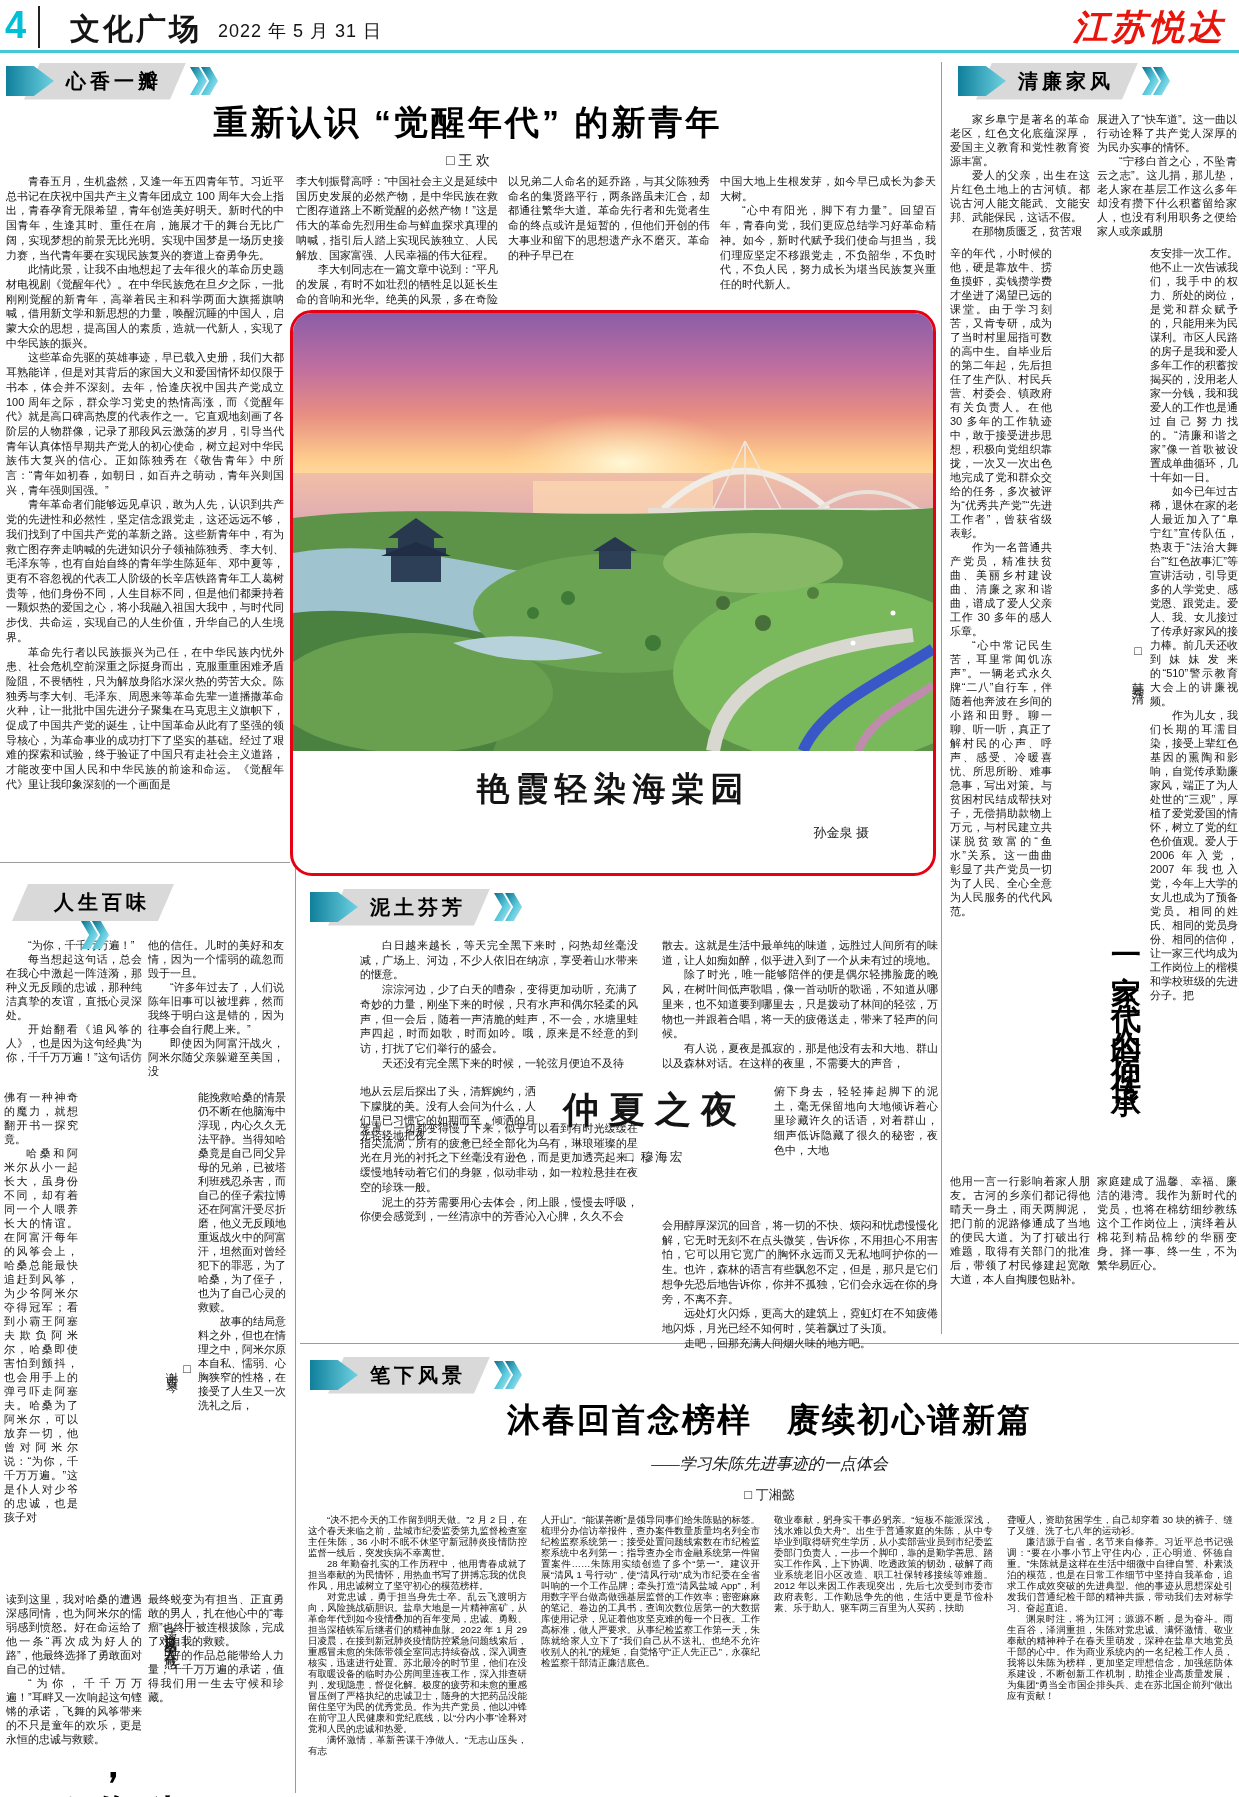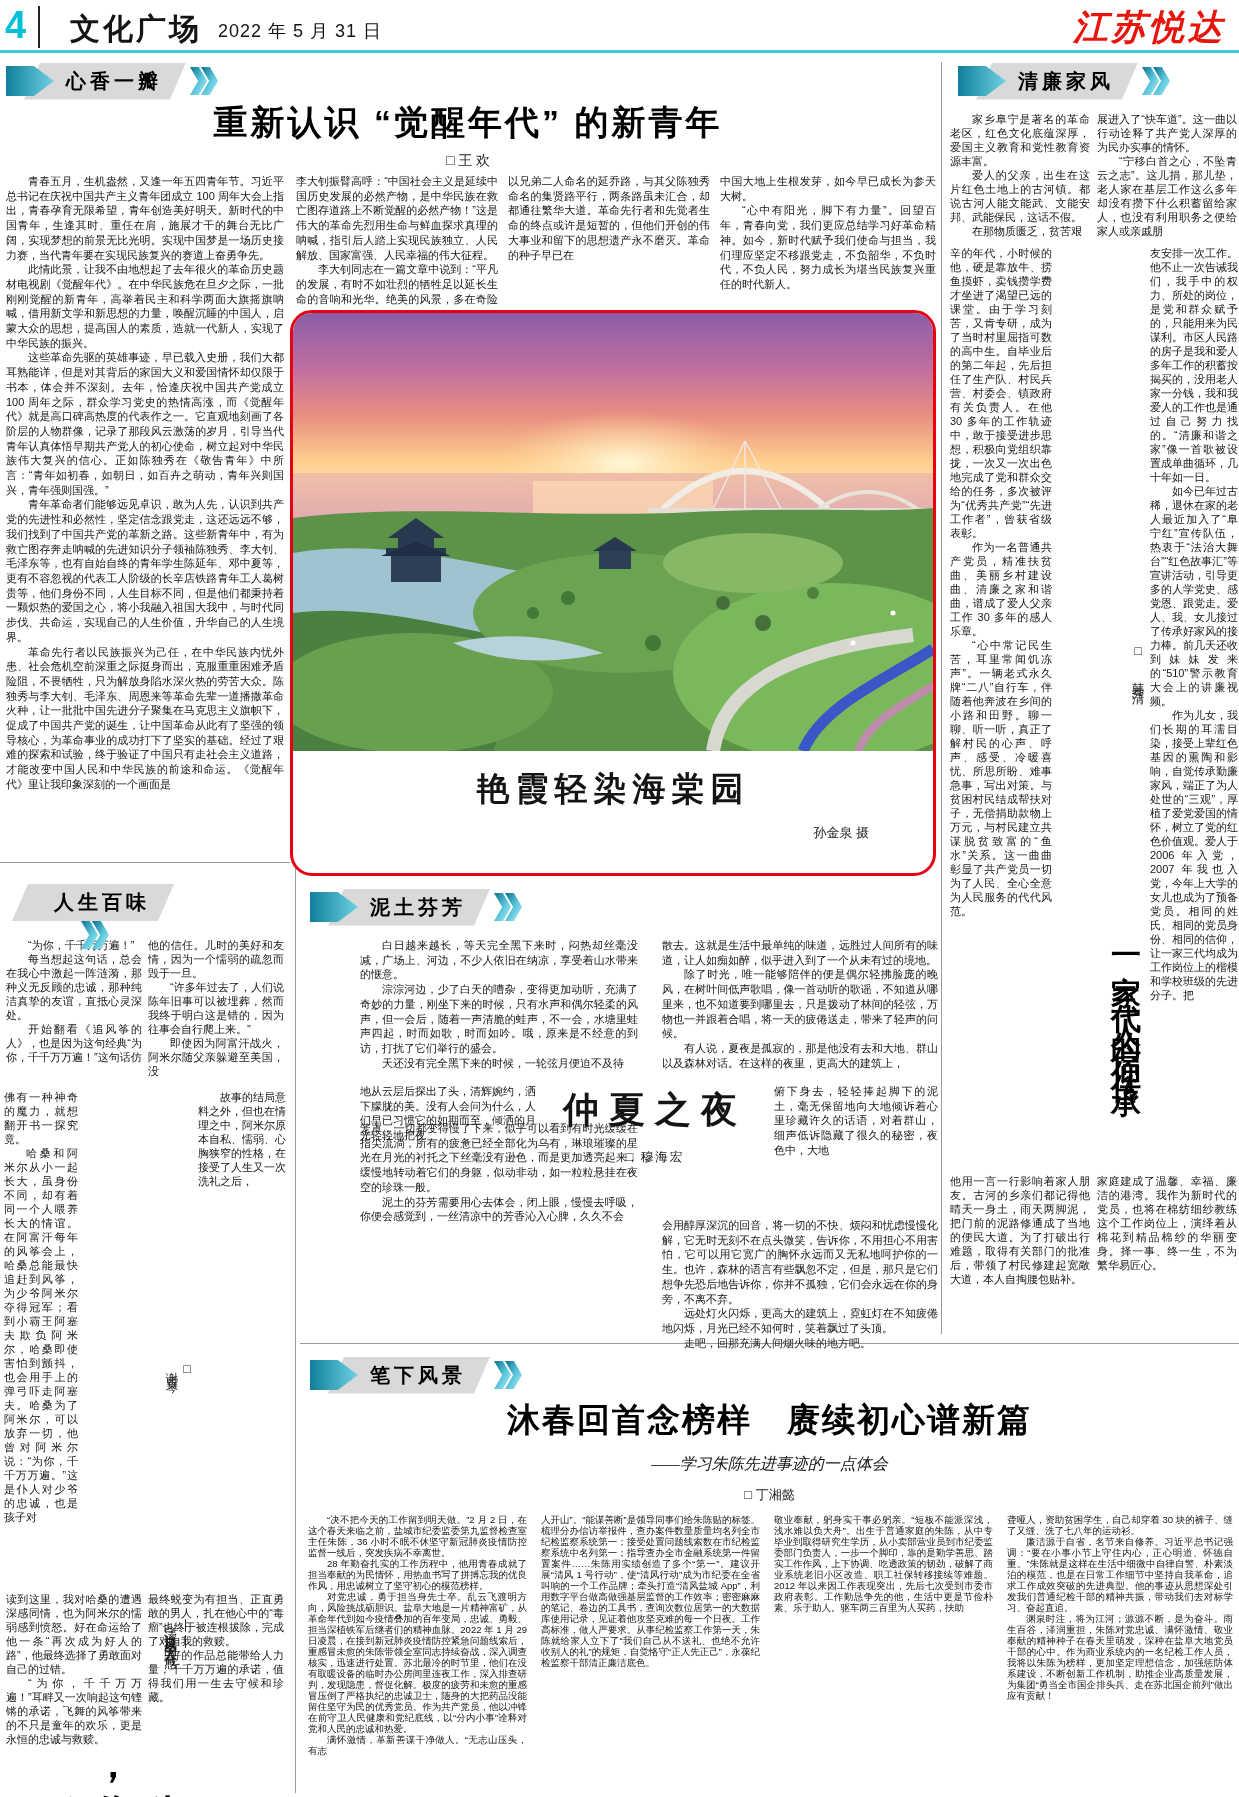--- a/index.html
+++ b/index.html
@@ -227,20 +227,21 @@
 <div class="col t10" style="left:4px; top:1090px; width:74px; height:494px;">
     <p class="para noind">佛有一种神奇的魔力，就想翻开书一探究竟。</p>
     <p class="para">哈桑和阿米尔从小一起长大，虽身份不同，却有着同一个人喂养长大的情谊。在阿富汗每年的风筝会上，哈桑总能最快追赶到风筝，为少爷阿米尔夺得冠军；看到小霸王阿塞夫欺负阿米尔，哈桑即使害怕到颤抖，也会用手上的弹弓吓走阿塞夫。哈桑为了阿米尔，可以放弃一切，他曾对阿米尔说：“为你，千千万万遍。”这是仆人对少爷的忠诚，也是孩子对</p>
   </div>
 <div class="vbox" style="left:82px; top:1090px; width:112px; height:500px;">
   <span class="v-byline" style="margin-top:272px;">□ 谢雪琴</span>
   <span class="v-sub" style="margin-top:238px;">——读《追风筝的人》有感</span>
   <span class="v-main" style="font-size:39px; letter-spacing:4px; margin-top:112px; margin-left:4px;">为你，千千万万遍</span>
 </div>
 <div class="col t10" style="left:198px; top:1090px; width:88px; height:494px;">
+    <p class="para noind">能挽救哈桑的情景仍不断在他脑海中浮现，内心久久无法平静。当得知哈桑竟是自己同父异母的兄弟，已被塔利班残忍杀害，而自己的侄子索拉博还在阿富汗受尽折磨，他义无反顾地重返战火中的阿富汗，坦然面对曾经犯下的罪恶，为了哈桑，为了侄子，也为了自己心灵的救赎。</p>
     <p class="para">故事的结局意料之外，但也在情理之中，阿米尔原本自私、懦弱、心胸狭窄的性格，在接受了人生又一次洗礼之后，</p>
   </div>
 
 <div class="col t10" style="left:6px; top:1592px; width:136px; height:200px;">
     <p class="para noind">读到这里，我对哈桑的遭遇深感同情，也为阿米尔的懦弱感到愤怒。好在命运给了他一条“再次成为好人的路”，他最终选择了勇敢面对自己的过错。</p>
     <p class="para">“为你，千千万万遍！”耳畔又一次响起这句铿锵的承诺，飞舞的风筝带来的不只是童年的欢乐，更是永恒的忠诚与救赎。</p>
   </div>
 <div class="col t10" style="left:148px; top:1592px; width:136px; height:200px;">
     <p class="para noind">最终蜕变为有担当、正直勇敢的男人，扎在他心中的“毒瘤”也终于被连根拔除，完成了对自我的救赎。</p>
     <p class="para">好的作品总能带给人力量，千千万万遍的承诺，值得我们用一生去守候和珍藏。</p>
@@ -255,21 +256,21 @@
     </span>
 </div>
 <div class="col t11" style="left:360px; top:938px; width:278px; height:144px;">
     <p class="para">白日越来越长，等天完全黑下来时，闷热却丝毫没减，广场上、河边，不少人依旧在纳凉，享受着山水带来的惬意。</p>
     <p class="para">淙淙河边，少了白天的嘈杂，变得更加动听，充满了奇妙的力量，刚坐下来的时候，只有水声和偶尔轻柔的风声，但一会后，随着一声清脆的蛙声，不一会，水塘里蛙声四起，时而如歌，时而如吟。哦，原来是不经意的到访，打扰了它们举行的盛会。</p>
     <p class="para">天还没有完全黑下来的时候，一轮弦月便迫不及待</p>
   </div>
 <div class="col t11" style="left:662px; top:938px; width:276px; height:144px;">
     <p class="para noind">散去。这就是生活中最单纯的味道，远胜过人间所有的味道，让人如痴如醉，似乎进入到了一个从未有过的境地。</p>
     <p class="para">除了时光，唯一能够陪伴的便是偶尔轻拂脸庞的晚风，在树叶间低声歌唱，像一首动听的歌谣，不知道从哪里来，也不知道要到哪里去，只是拨动了林间的轻弦，万物也一并跟着合唱，将一天的疲倦送走，带来了轻声的问候。</p>
-    <p class="para">有人说，夏夜是孤寂的，那是他没有去和大地、群山以及森林对话。在这样的夜里，更高大的建筑上，</p>
+    <p class="para">有人说，夏夜是孤寂的，那是他没有去和大地、群山以及森林对话。在这样的夜里，不需要大的声音，</p>
   </div>
 
 <div class="col t11" style="left:360px; top:1084px; width:176px; height:96px;">
     <p class="para noind">地从云层后探出了头，清辉婉约，洒下朦胧的美。没有人会问为什么，人们早已习惯它的如期而至，倾洒的月光轻轻地把夜</p>
   </div>
 <div class="inset-title" style="left:544px; top:1086px; width:222px;">
   <div class="big">仲夏之夜</div>
   <div class="by">□ 穆海宏</div>
 </div>
 <div class="col t11" style="left:774px; top:1084px; width:164px; height:96px;">

